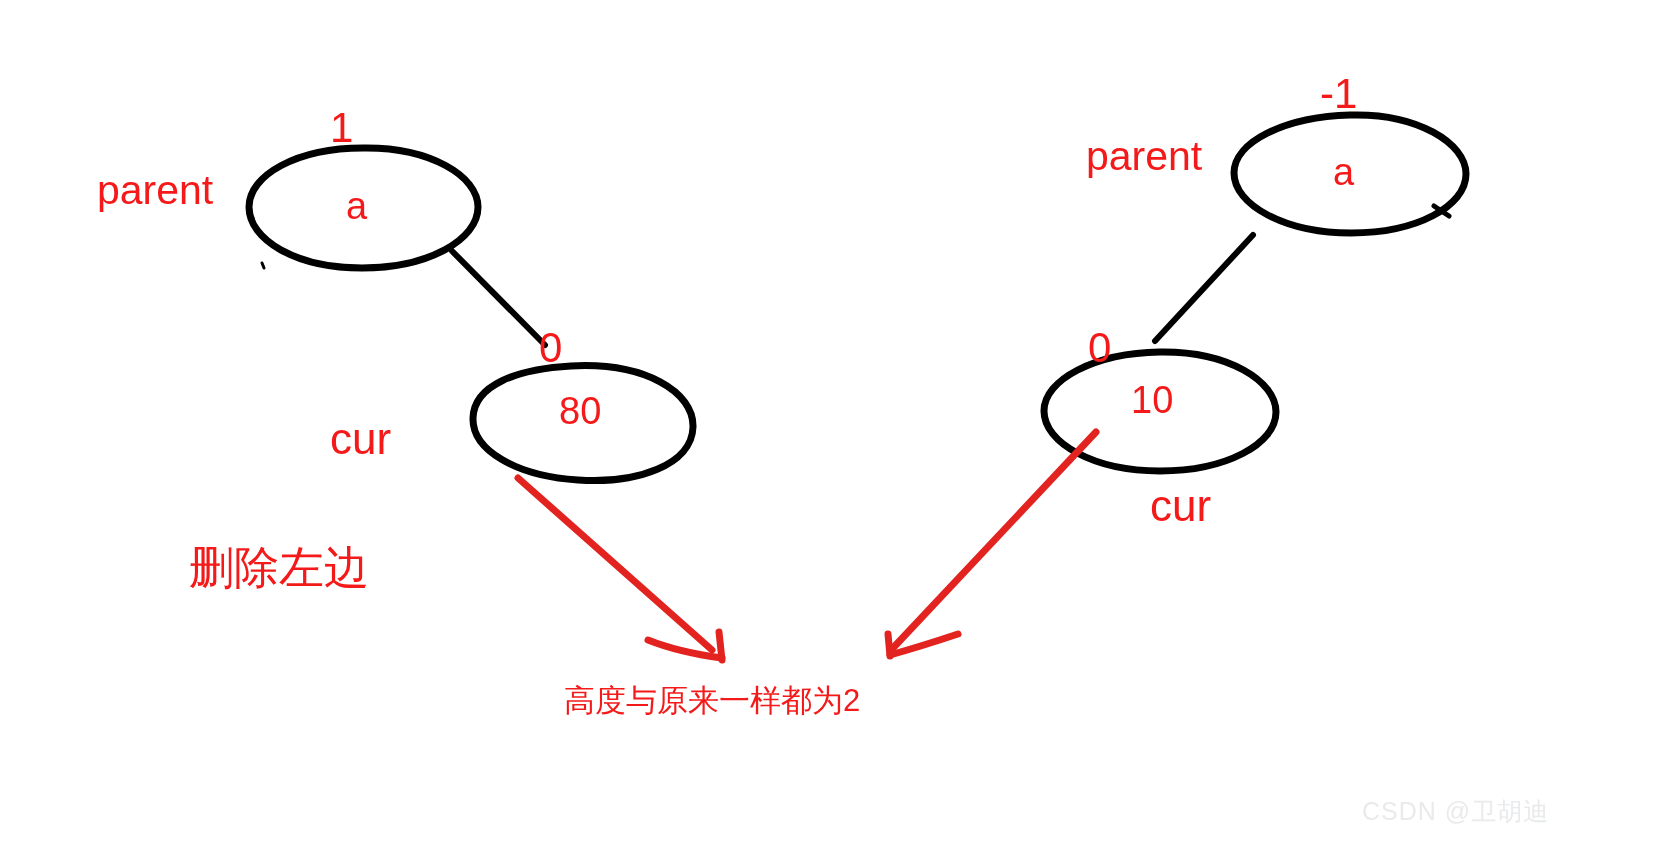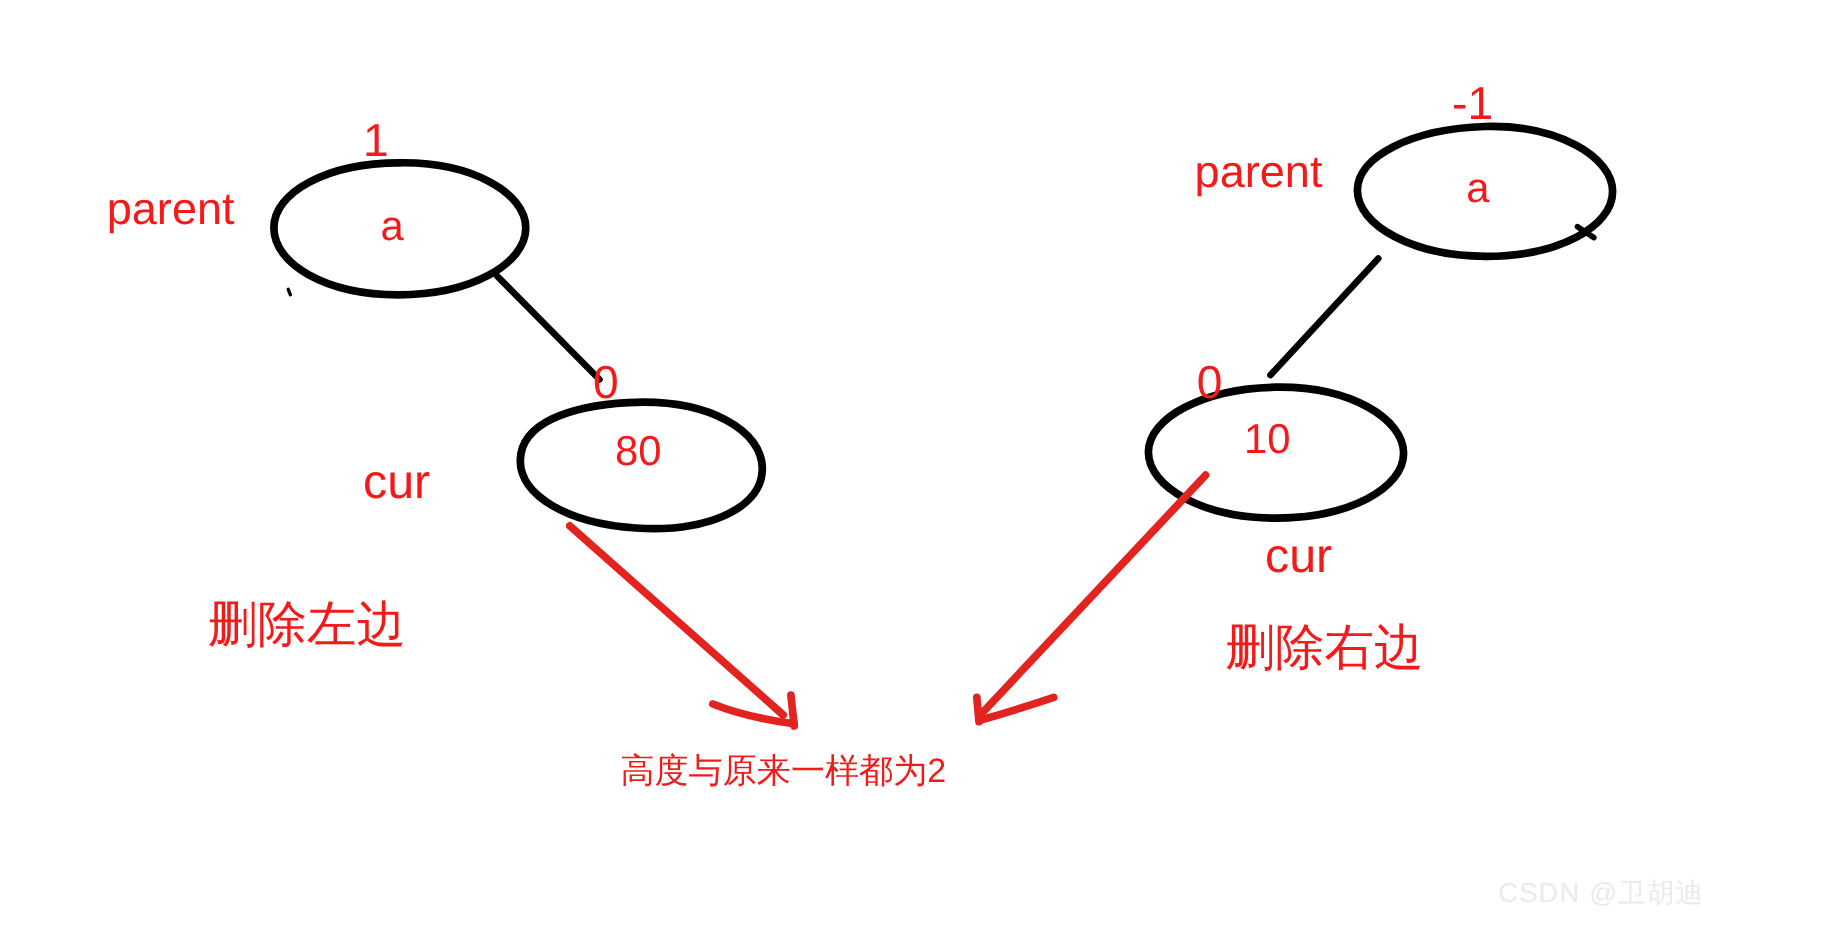--- a/index.html
+++ b/index.html
@@ -138,19 +138,18 @@
   <div class="lbl lbl-bf" id="bf-right-parent">-1</div>
 
   <div class="lbl lbl-node" id="node-right-parent">a</div>
 
   <div class="lbl lbl-bf" id="bf-right-child">0</div>
 
   <div class="lbl lbl-node" id="node-right-child">10</div>
 
   <div class="lbl lbl-cur" id="cur-label-right">cur</div>
 
-  <div class="lbl lbl-cn" id="note-right">删除右边</div>
 
   <div class="lbl lbl-caption" id="caption-bottom">高度与原来一样都为2</div>
 
   <div id="watermark">CSDN @卫胡迪</div>
 
 </div>
 
 </body></html>

